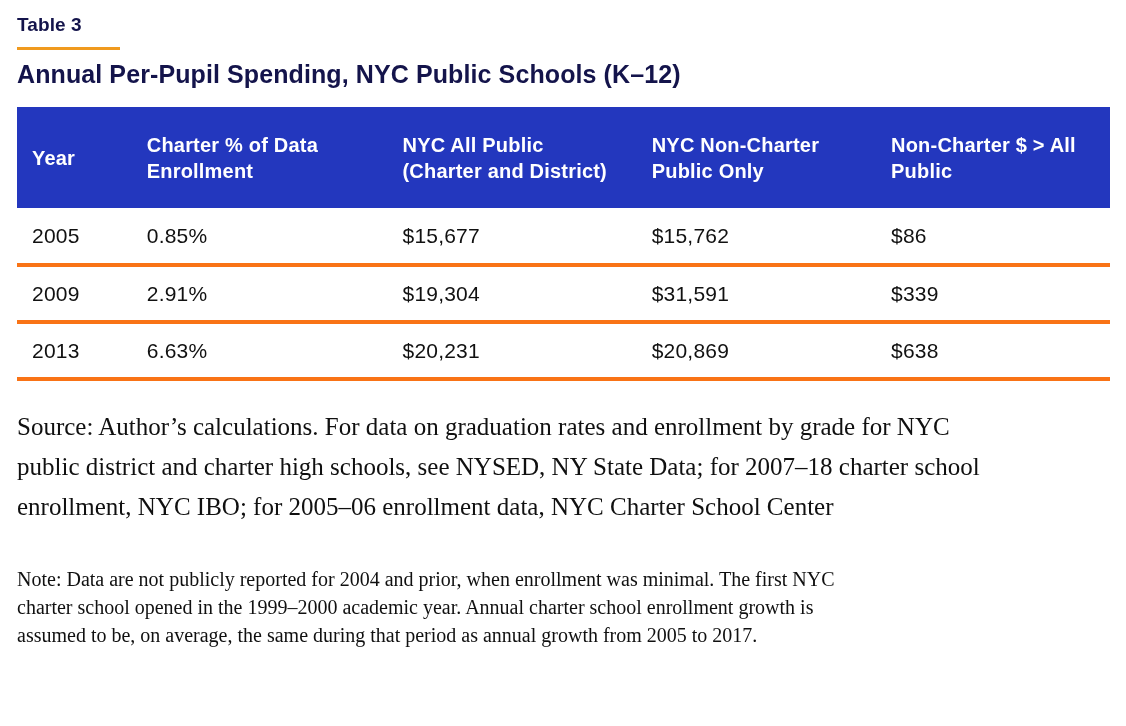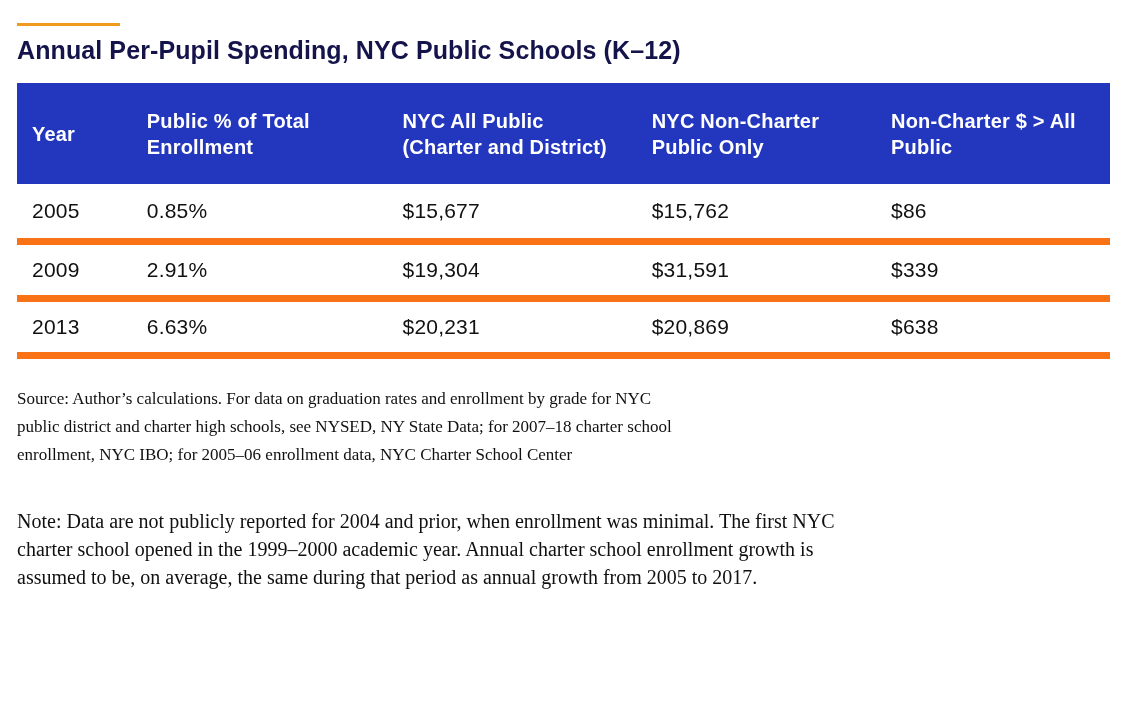--- a/index.html
+++ b/index.html
@@ -55,63 +55,64 @@
     line-height: 26px;
     letter-spacing: 0.2px;
   }
   .data-table tbody td {
     font-size: 21px;
     font-weight: 400;
     color: #111111;
     height: 57px;
     vertical-align: middle;
     padding: 4px 14px 4px 15px;
-    border-bottom: 7px solid #f97316;
+    border-bottom: 4px solid #f97316;
     letter-spacing: 0.2px;
   }
   .notes {
     font-family: "Liberation Serif", serif;
     color: #101010;
   }
   .source-text {
     margin-top: 26px;
-    font-size: 17px;
-    line-height: 28px;
+    font-size: 25px;
+    line-height: 40px;
     white-space: pre-line;
     max-width: 1000px;
   }
   .note-text {
     margin-top: 38px;
     font-size: 20px;
     line-height: 28px;
     white-space: pre-line;
     max-width: 1000px;
   }
 </style>
 </head>
 <body>
 
 <div class="container">
 
+  <div class="table-label">Table 3</div>
   <div class="label-underline"></div>
 
   <h1 class="page-title">Annual Per-Pupil Spending, NYC Public Schools (K–12)</h1>
 
   <table class="data-table">
     <colgroup>
       <col style="width:10.5%">
       <col style="width:23.4%">
       <col style="width:22.8%">
       <col style="width:21.9%">
       <col style="width:21.4%">
     </colgroup>
     <thead>
       <tr>
         <th>Year</th>
-        <th>Public % of Total Enrollment</th>
+        <th>Charter % of Data Enrollment</th>
         <th>NYC All Public (Charter and District)</th>
         <th>NYC Non-Charter Public Only</th>
         <th>Non-Charter $ &gt; All Public</th>
       </tr>
     </thead>
     <tbody>
       <tr>
         <td>2005</td>
         <td>0.85%</td>
         <td>$15,677</td>

